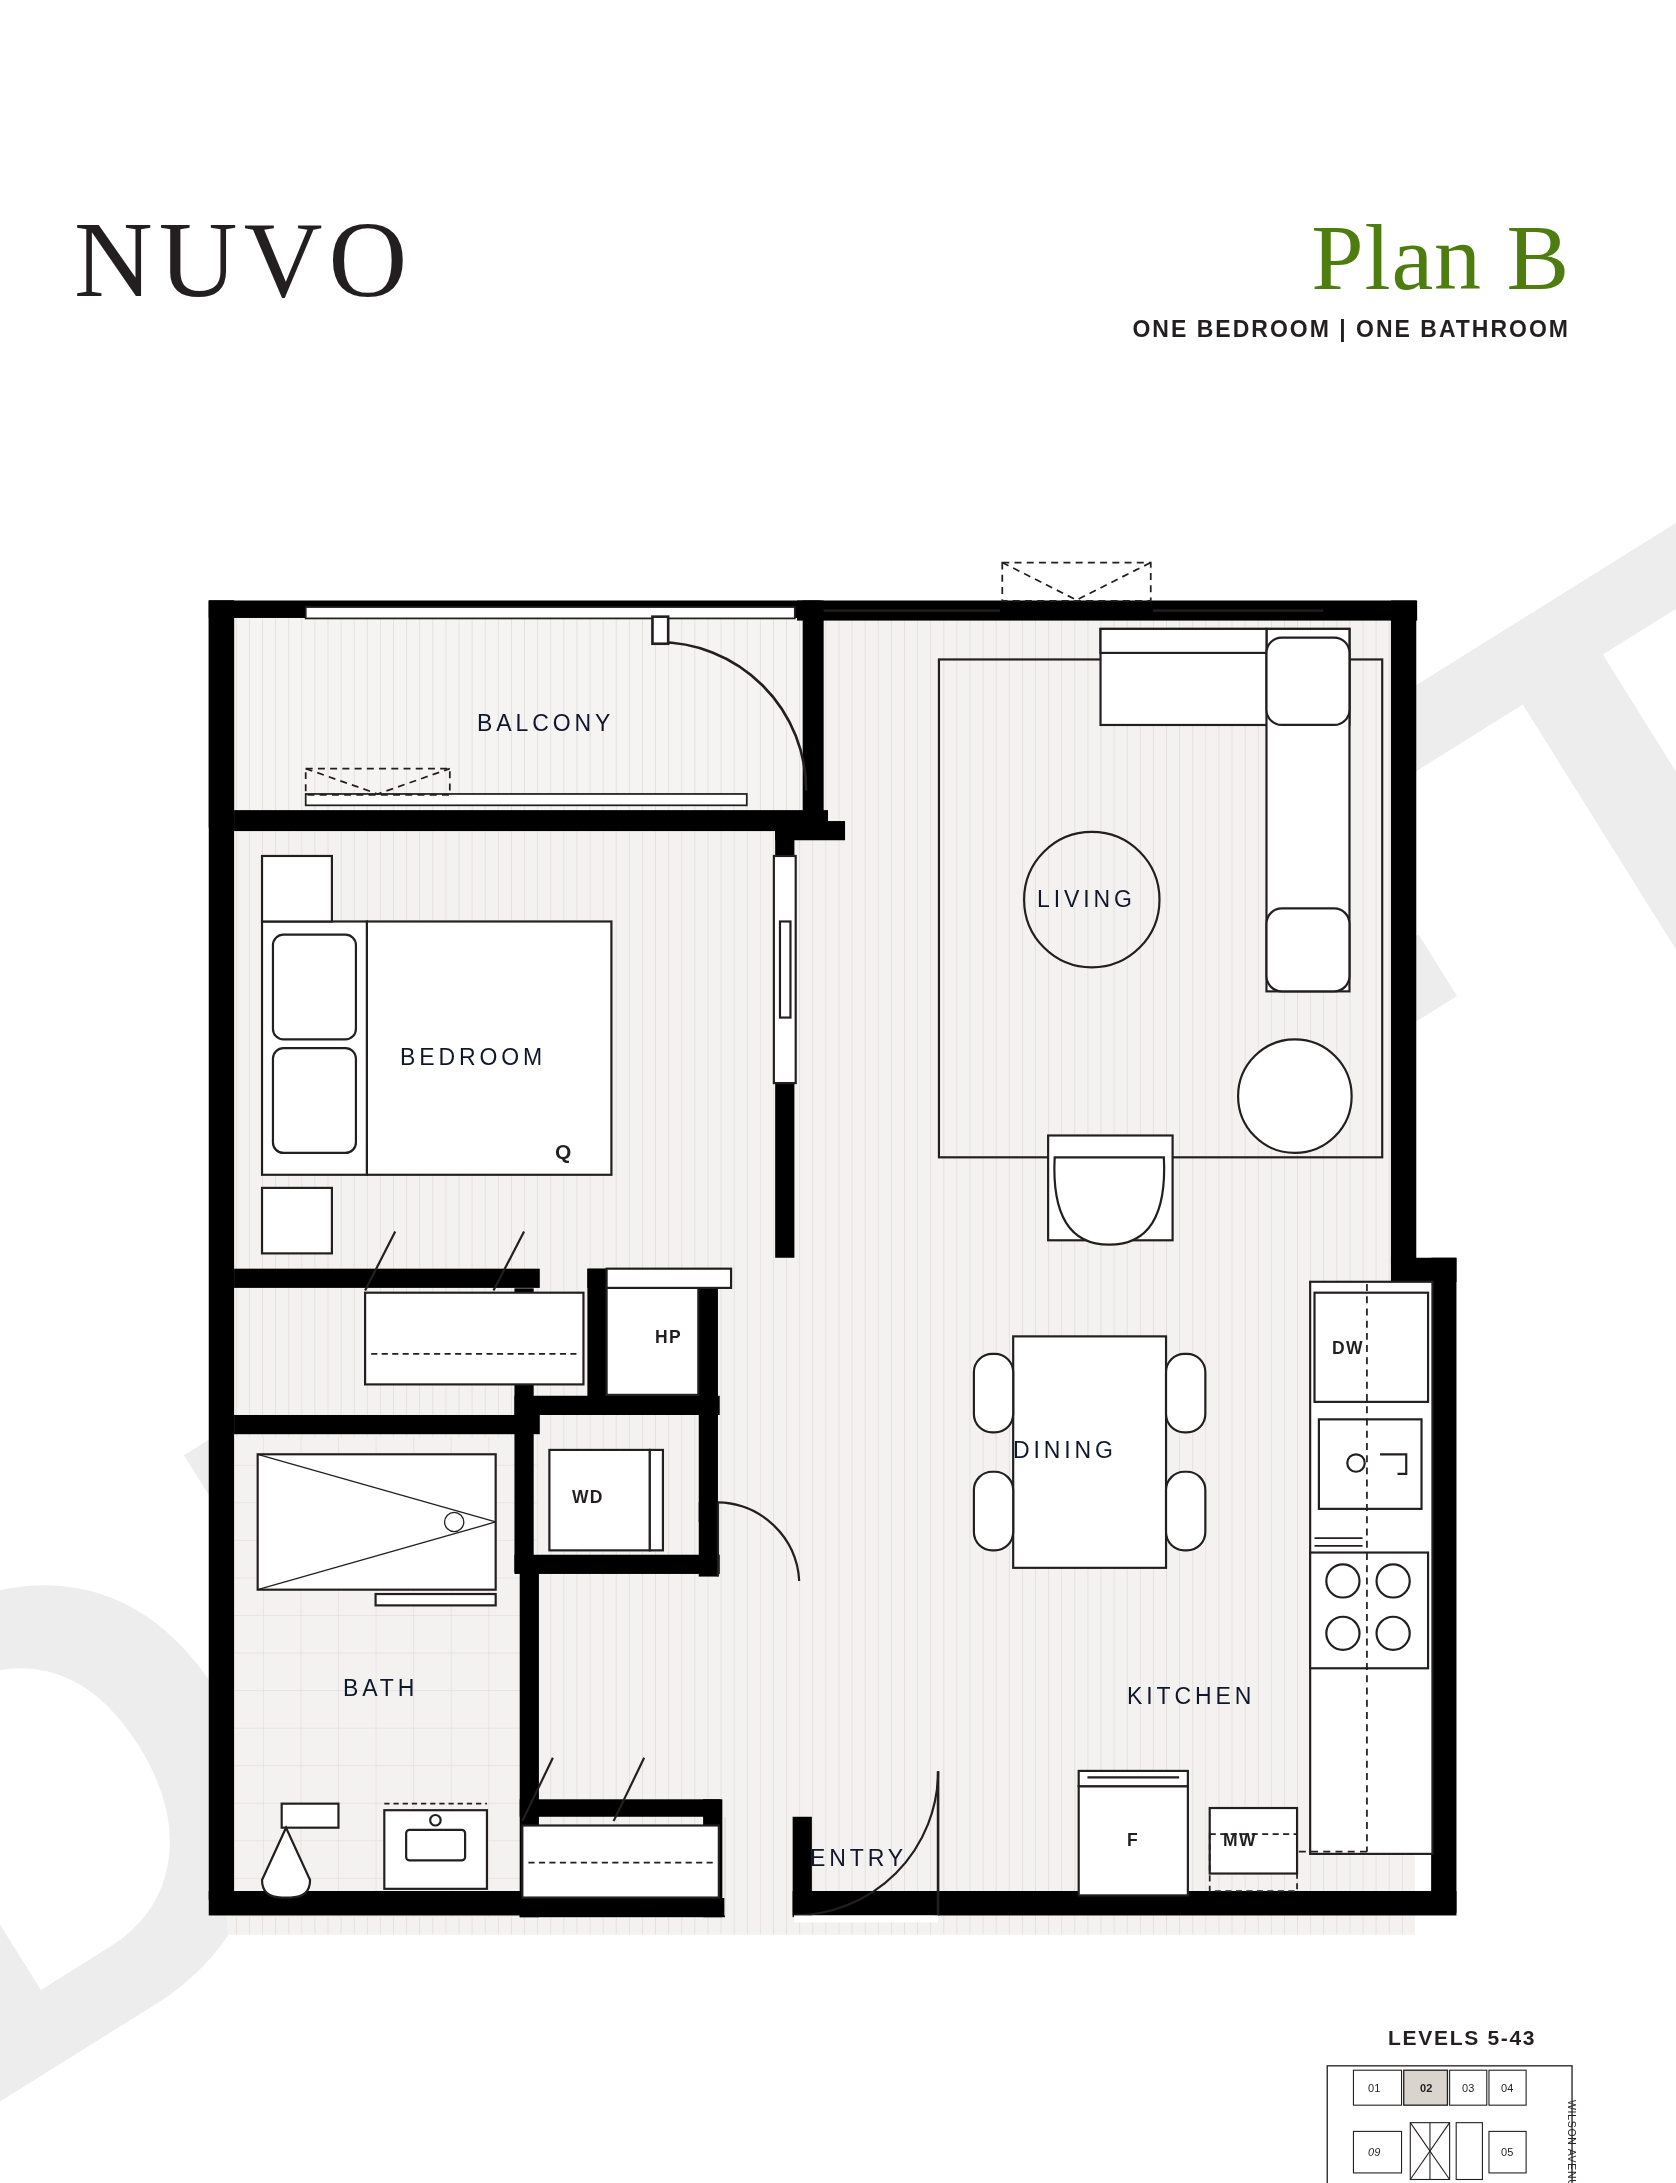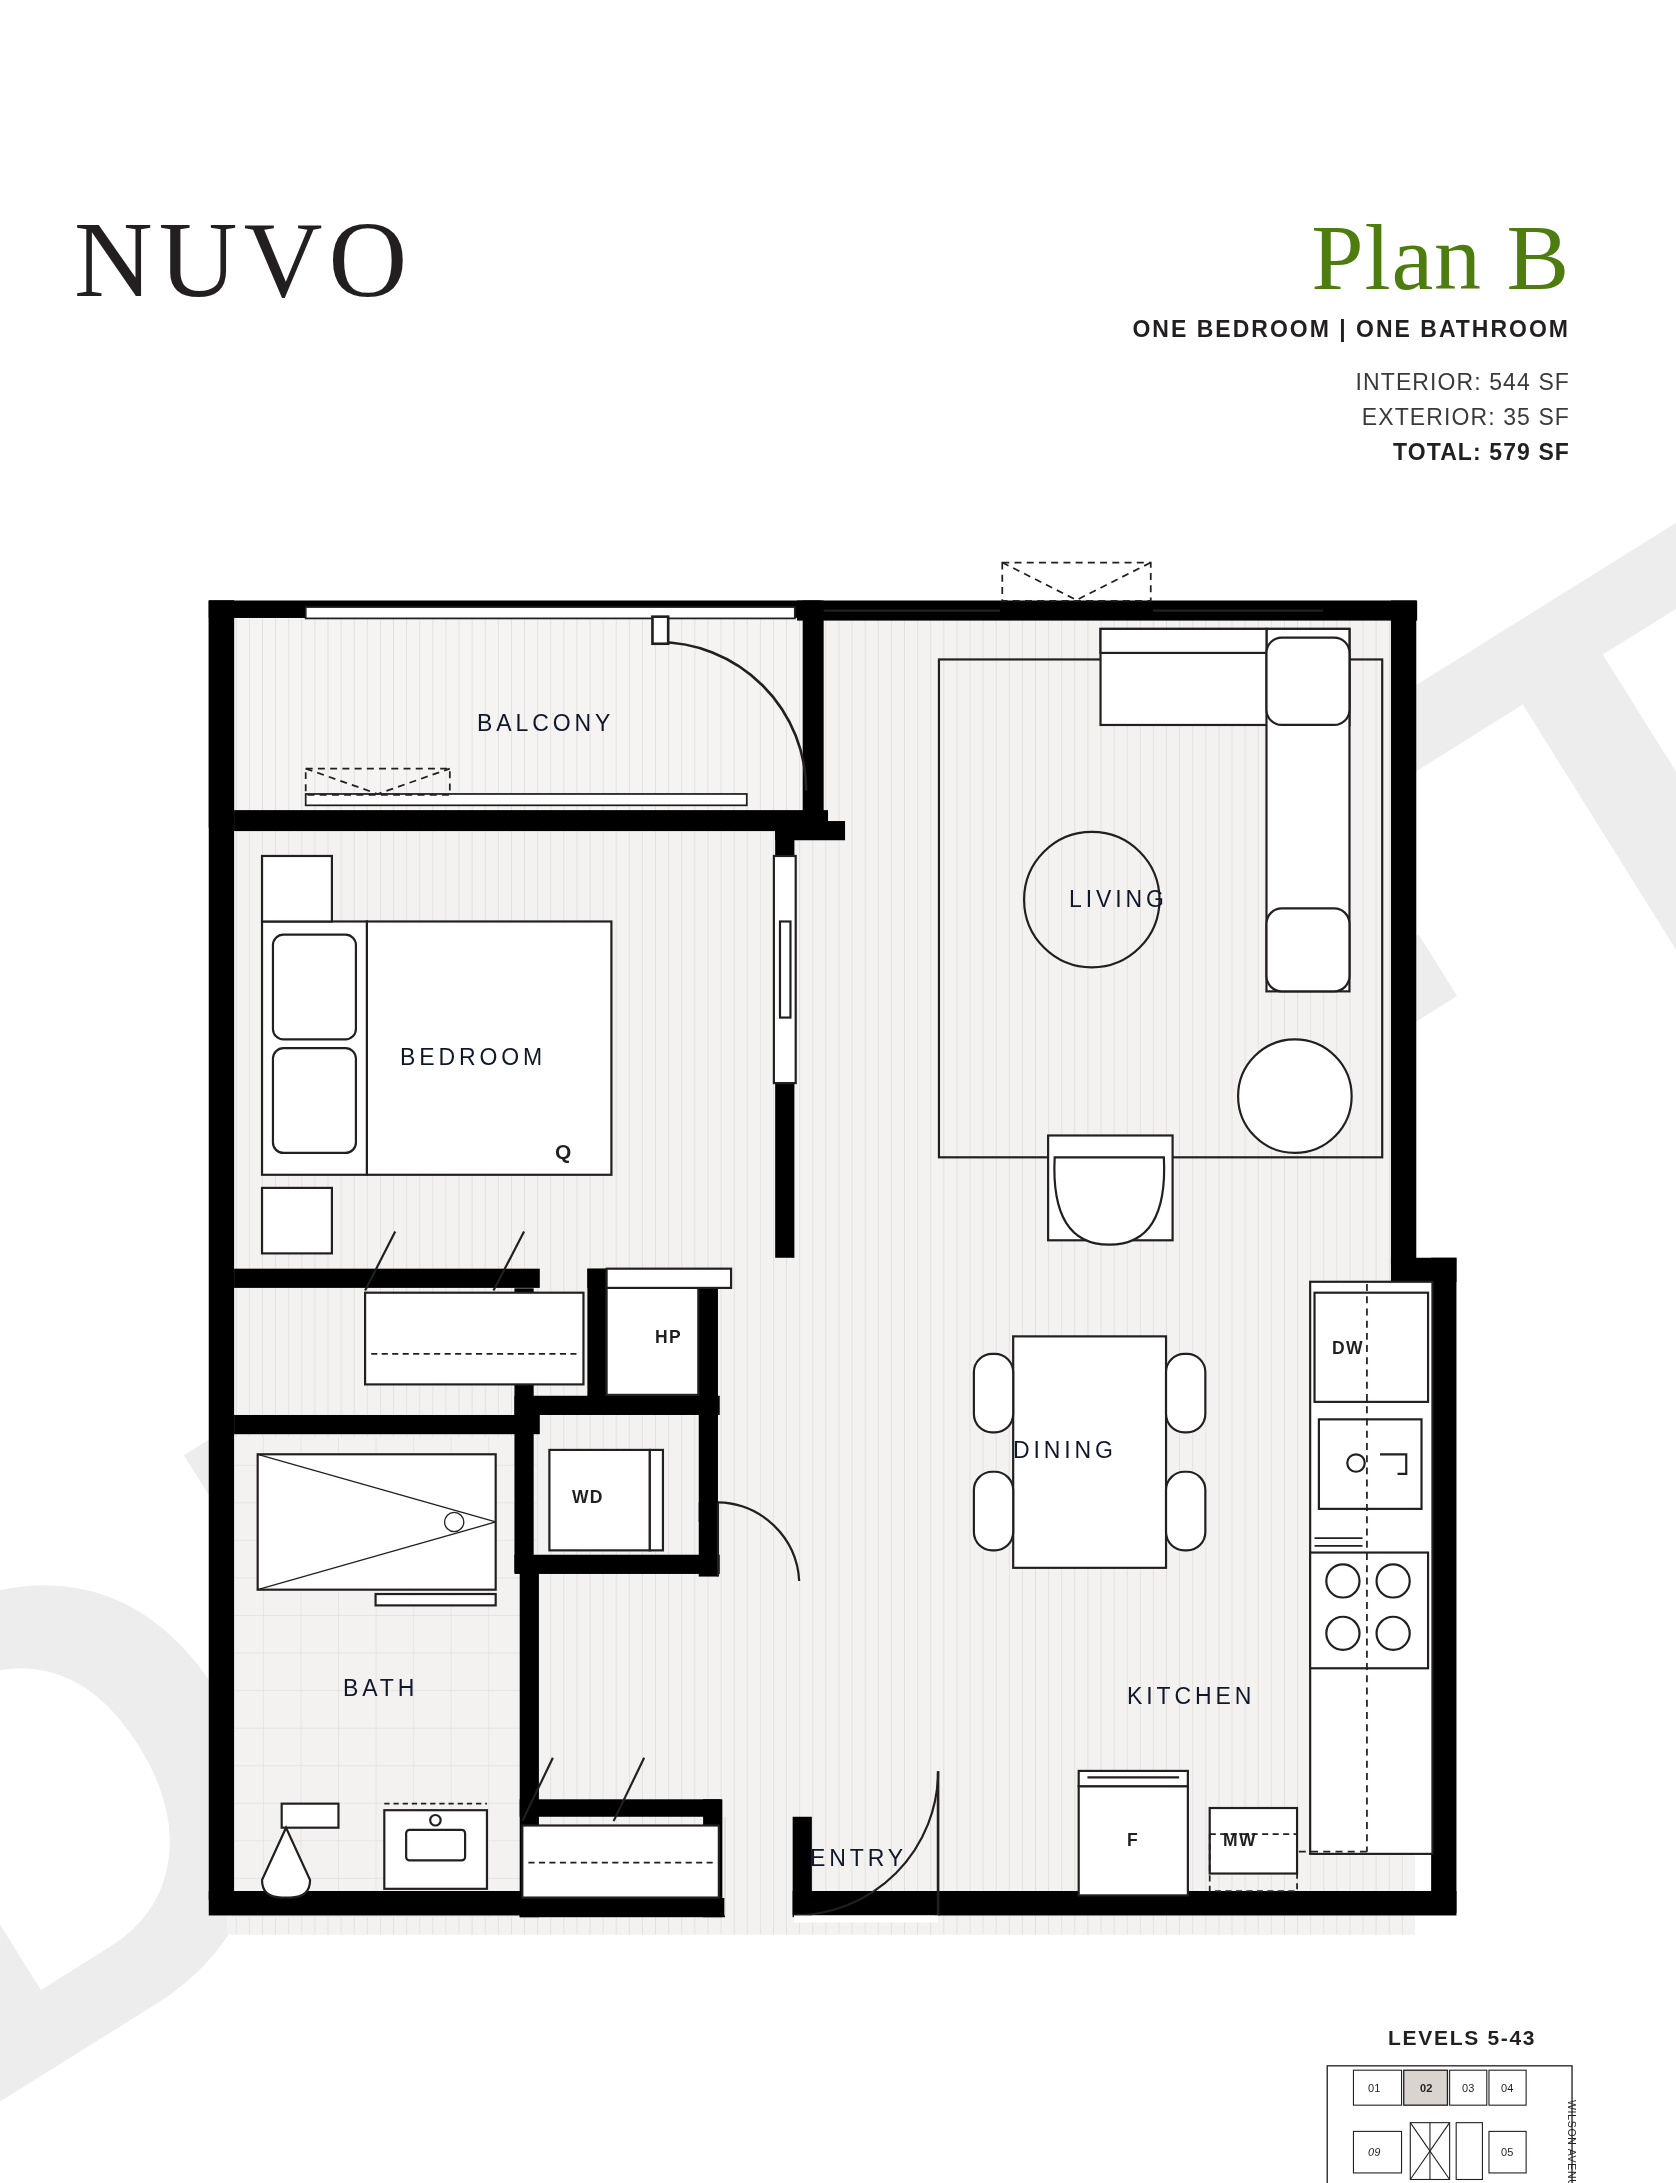--- a/index.html
+++ b/index.html
@@ -57,25 +57,20 @@
 
 <div id="watermark">DRAFT</div>
 
 <div id="logo">
   <div class="logotext">NUVO</div>
 </div>
 
 <div id="plan-header">
   <div id="plan-title">Plan B</div>
   <div id="plan-sub">ONE BEDROOM  |  ONE BATHROOM</div>
-  <div id="plan-areas">
-    <div>INTERIOR: 544 SF</div>
-    <div>EXTERIOR: 35 SF</div>
-    <div class="total">TOTAL: 579 SF</div>
-  </div>
 </div>
 
 <div id="plan-canvas">
 <svg width="1677" height="2319" viewBox="0 0 3840 5310" xmlns="http://www.w3.org/2000/svg">
   <defs>
     <pattern id="floorboards" width="30" height="10" patternUnits="userSpaceOnUse">
       <rect width="30" height="10" fill="#f4f2f0"></rect>
       <rect x="0" y="0" width="1.6" height="10" fill="#dedbd7"></rect>
     </pattern>
     <pattern id="tile" width="86" height="86" patternUnits="userSpaceOnUse">
@@ -341,21 +336,21 @@
   </g>
 
   <g stroke="#dcd9d5" stroke-width="3">
     <line x1="1660" y1="4160" x2="1660" y2="4386"></line>
   </g>
 </svg>
 </div>
 
 <div class="room-label" style="left:477px; top:710px;">BALCONY</div>
 <div class="room-label" style="left:400px; top:1044px;">BEDROOM</div>
-<div class="room-label" style="left:1037px; top:886px;padding-left:32px;">LIVING</div>
+<div class="room-label" style="left:1037px; top:886px;">LIVING</div>
 <div class="room-label" style="left:1013px; top:1437px;">DINING</div>
 <div class="room-label" style="left:1127px; top:1683px;">KITCHEN</div>
 <div class="room-label" style="left:343px; top:1675px;">BATH</div>
 <div class="room-label" style="left:810px; top:1845px;">ENTRY</div>
 
 <div class="small-label" style="left:655px; top:1327px;">HP</div>
 <div class="small-label" style="left:572px; top:1487px;">WD</div>
 <div class="small-label" style="left:1332px; top:1338px;">DW</div>
 <div class="small-label" style="left:1223px; top:1830px;">MW</div>
 <div class="small-label" style="left:1127px; top:1830px;">F</div>

